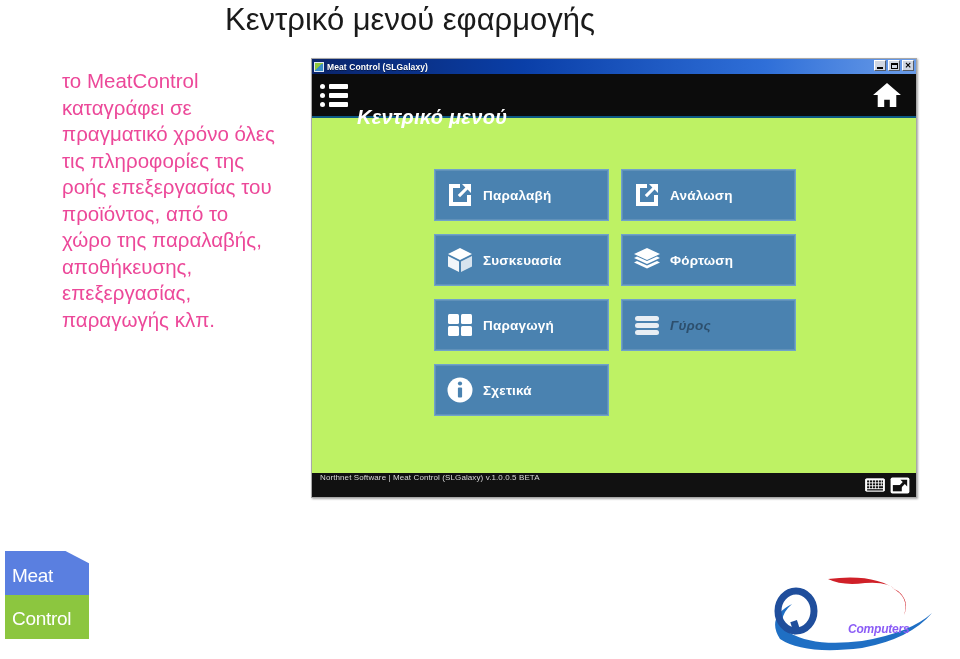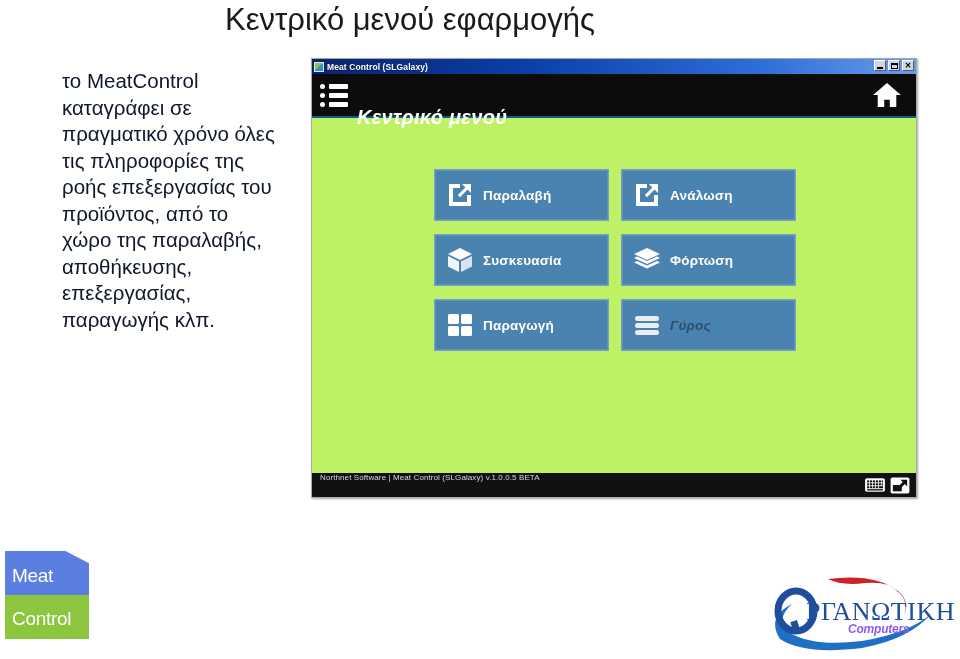--- a/index.html
+++ b/index.html
@@ -28,21 +28,21 @@
     font-weight: 400;
   }
 
   
   .body-text {
     position: absolute;
     left: 62px; top: 68px;
     width: 215px;
     font-size: 20.5px;
     line-height: 26.5px;
-    color: #0f172a;
+    color: #ec4899;
     font-weight: 400;
   }
 
   
   .app-window {
     position: absolute;
     left: 311px; top: 58px;
     width: 606px; height: 440px;
     background: #bef264;
     border: 1px solid #a8a8a8;
@@ -361,20 +361,30 @@
           <svg viewBox="0 0 28 28" width="28" height="28">
             <rect x="2" y="5" width="24" height="5" rx="2.5" fill="#e8eef4"></rect>
             <rect x="2" y="12" width="24" height="5" rx="2.5" fill="#e8eef4"></rect>
             <rect x="2" y="19" width="24" height="5" rx="2.5" fill="#e8eef4"></rect>
           </svg>
         </span>
         <span class="mb-label">Γύρος</span>
       </div>
 
 
+      <div class="menu-btn">
+        <span class="mb-icon">
+          <svg viewBox="0 0 28 28" width="28" height="28">
+            <circle cx="14" cy="14" r="12.5" fill="#ffffff"></circle>
+            <circle cx="14" cy="7.5" r="2.1" fill="#4a82b0"></circle>
+            <rect x="11.9" y="11.5" width="4.2" height="10" rx="1" fill="#4a82b0"></rect>
+          </svg>
+        </span>
+        <span class="mb-label">Σχετικά</span>
+      </div>
 
     </div>
 
     <div class="statusbar">
       <span class="status-text">Northnet Software | Meat Control (SLGalaxy) v.1.0.0.5 BETA</span>
       <span class="status-icons">
         <span class="kbd-icon">
           <svg viewBox="0 0 24 16" width="20" height="14">
             <rect x="0.5" y="0.5" width="23" height="15" rx="1.5" fill="#ffffff" stroke="#ffffff"></rect>
             <g fill="#111111">
@@ -419,17 +429,16 @@
   </div>
 
   <div class="org-logo">
     <svg viewBox="0 0 185 78" width="185" height="78" style="position:absolute;left:0;top:0;">
       <path d="M58 2 Q105 -4 128 14 Q118 4 95 6 Q72 9 58 2 Z" fill="#d02028"></path>
       <path d="M128 14 Q140 24 134 38 Q140 20 122 11 Z" fill="#d02028"></path>
       <path d="M10 62 Q-4 40 22 27 Q4 43 20 56 Q44 70 92 64 Q140 56 162 36 Q140 62 92 71 Q34 78 10 62 Z" fill="#1f6fc4"></path>
       <ellipse cx="26" cy="34" rx="18" ry="20" fill="none" stroke="#1f4e9c" stroke-width="7"></ellipse>
       <rect x="22" y="44" width="7" height="13" fill="#1f4e9c" transform="rotate(-18 25 50)"></rect>
     </svg>
-    <span class="org-text">ΡΓΑΝΩΤΙΚΗ</span>
     <span class="org-sub">Computers</span>
   </div>
 
 </div>
 
 </body></html>

